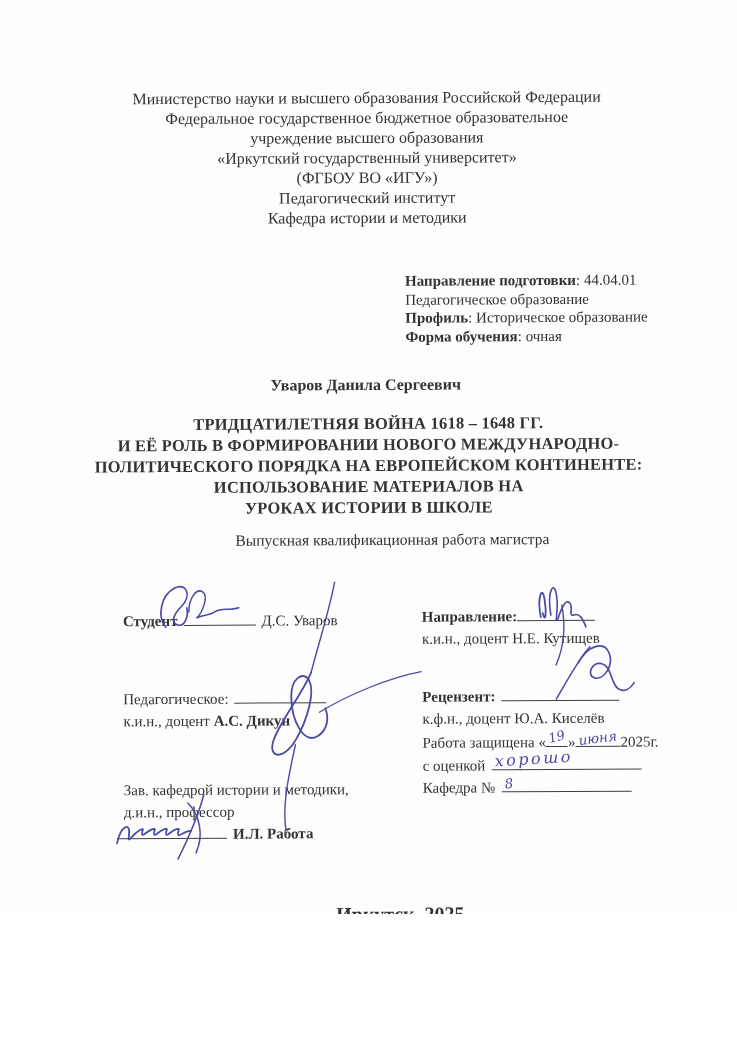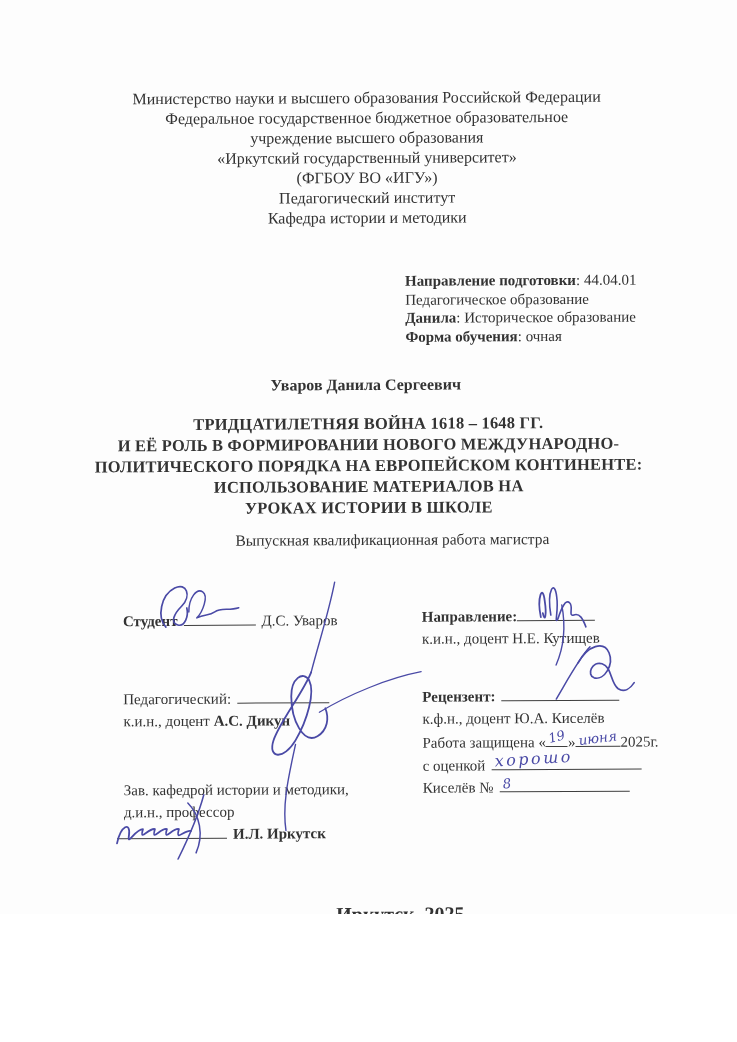--- a/index.html
+++ b/index.html
@@ -65,21 +65,21 @@
       <div class="hdr">Педагогический институт</div>
       <div class="hdr">Кафедра истории и методики</div>
     </div>
 
     <div class="abs" style="top:272px;left:406px;">
       <div class="pline">
         <span class="b">Направление подготовки</span><span>: 44.04.01</span>
       </div>
       <div class="pline">Педагогическое образование</div>
       <div class="pline">
-        <span class="b">Данила</span><span>: Историческое образование</span>
+        <span class="b">Профиль</span><span>: Историческое образование</span>
       </div>
       <div class="pline">
         <span class="b">Форма обучения</span><span>: очная</span>
       </div>
     </div>
 
     <div class="abs" style="top:376px;left:366px;transform:translateX(-50%);font-size:16px;font-weight:bold;">Уваров Данила Сергеевич</div>
 
     <div class="abs center-block" style="top:413px;">
       <div class="title-line">ТРИДЦАТИЛЕТНЯЯ ВОЙНА 1618 – 1648 ГГ.</div>
@@ -94,44 +94,44 @@
     <div class="abs sigblock" style="top:609px;left:122px;">
       <span class="b">Студент</span><span class="gap6"></span><span class="fill-line" style="width:72px;"></span><span class="gap6"></span><span>Д.С. Уваров</span>
     </div>
 
     <div class="abs sigblock" style="top:606px;left:421px;">
       <div><span class="b">Направление:</span><span class="fill-line" style="width:78px;"></span></div>
       <div>к.и.н., доцент Н.Е. Кутищев</div>
     </div>
 
     <div class="abs sigblock" style="top:687px;left:122px;">
-      <div><span>Педагогический:</span><span class="gap6"></span><span class="fill-line" style="width:92px;"></span></div>
+      <div><span>Педагогическое:</span><span class="gap6"></span><span class="fill-line" style="width:92px;"></span></div>
       <div><span>к.и.н., доцент </span><span class="b">А.С. Дикун</span></div>
     </div>
 
     <div class="abs sigblock" style="top:686px;left:421px;">
       <div><span class="b">Рецензент:</span><span class="gap6"></span><span class="fill-line" style="width:118px;"></span></div>
       <div>к.ф.н., доцент Ю.А. Киселёв</div>
     </div>
 
     <div class="abs sigblock" style="top:779px;left:122px;">
       <div>Зав. кафедрой истории и методики,</div>
       <div>д.и.н., профессор</div>
-      <div><span class="fill-line" style="width:110px;margin-left:-7px;"></span><span class="gap6"></span><span class="b">И.Л. Иркутск</span></div>
+      <div><span class="fill-line" style="width:110px;margin-left:-7px;"></span><span class="gap6"></span><span class="b">И.Л. Работа</span></div>
     </div>
 
     <div class="abs sigblock" style="top:732px;left:421px;">
       <div>
         <span>Работа защищена «</span><span class="fill-line" style="width:22px;"><span class="hand hand-day">19</span></span><span>»</span><span class="fill-line" style="width:45px;"><span class="hand">июня</span></span><span>2025г.</span>
       </div>
       <div>
         <span>с оценкой</span><span class="gap6"></span><span class="fill-line" style="width:150px;"><span class="hand hand-grade">хорошо</span></span>
       </div>
       <div>
-        <span>Киселёв №</span><span class="gap6"></span><span class="fill-line" style="width:130px;"><span class="hand">8</span></span>
+        <span>Кафедра №</span><span class="gap6"></span><span class="fill-line" style="width:130px;"><span class="hand">8</span></span>
       </div>
     </div>
 
     <div class="abs" style="top:903px;left:398px;transform:translateX(-50%);font-size:20px;font-weight:bold;">Иркутск, 2025</div>
 
     <svg class="sig-svg" style="left:150px;top:580px;" width="102" height="52" viewBox="0 0 102 52">
       <path d="M15,46 C6,36 10,14 24,7 C36,1 41,15 31,25 C23,33 19,42 27,44 C34,46 38,35 36,27" stroke-width="1.7"></path>
       <path d="M38,31 C38,17 46,7 52,11 C58,15 52,31 46,37 C54,33 58,35 64,31 C70,27 78,30 88,27" stroke-width="1.5"></path>
     </svg>
 

